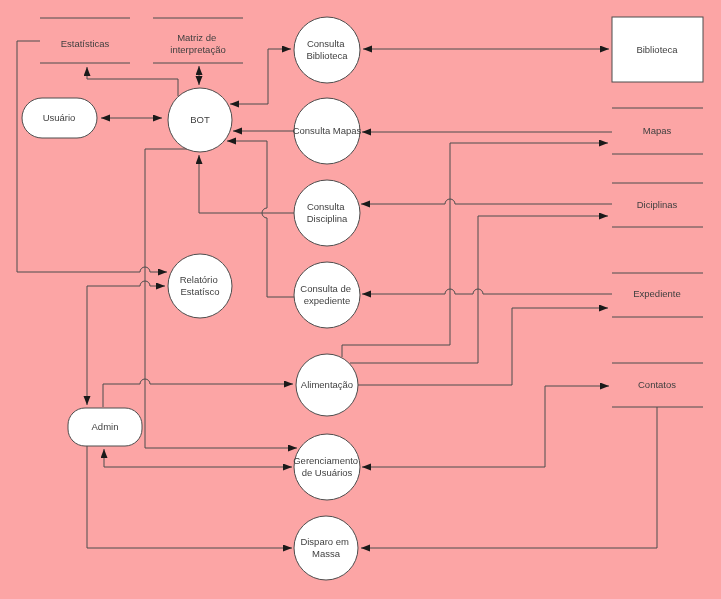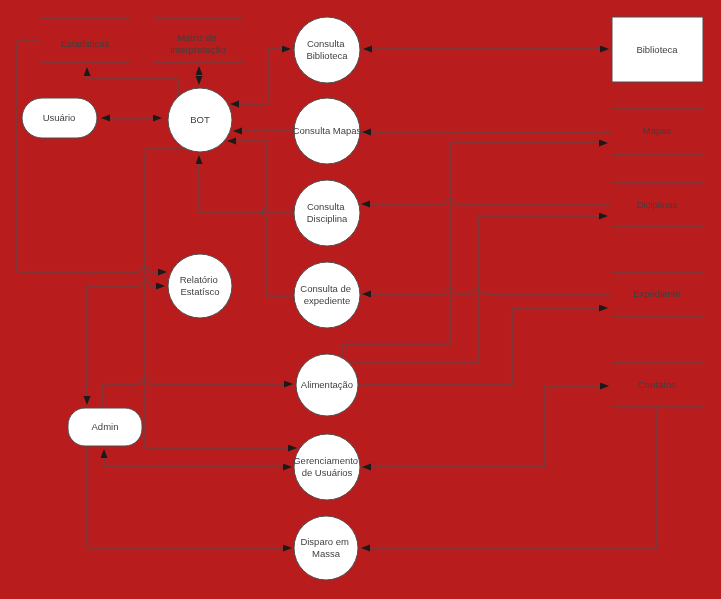--- a/index.html
+++ b/index.html
@@ -1,16 +1,16 @@
 <!DOCTYPE html>
 <html><head>
 <meta charset="utf-8">
 <style>
   html,body{margin:0;padding:0;background:#ffffff;}
-  .canvas{position:relative;width:721px;height:599px;background:#b91c1c;overflow:hidden;
+  .canvas{position:relative;width:721px;height:599px;background:#fca5a5;overflow:hidden;
           font-family:"Liberation Sans", sans-serif;}
   svg{display:block;}
   .edge{fill:none;stroke:#4d4d4d;stroke-width:1;}
   .shape{fill:#ffffff;stroke:#4d4d4d;stroke-width:1;}
   .storeline{stroke:#4d4d4d;stroke-width:1;}
   text{fill:#3f3f3f;font-size:9.5px;font-family:"Liberation Sans",sans-serif;}
   .lbl{text-anchor:middle;}
 </style>
 </head>
 <body>

